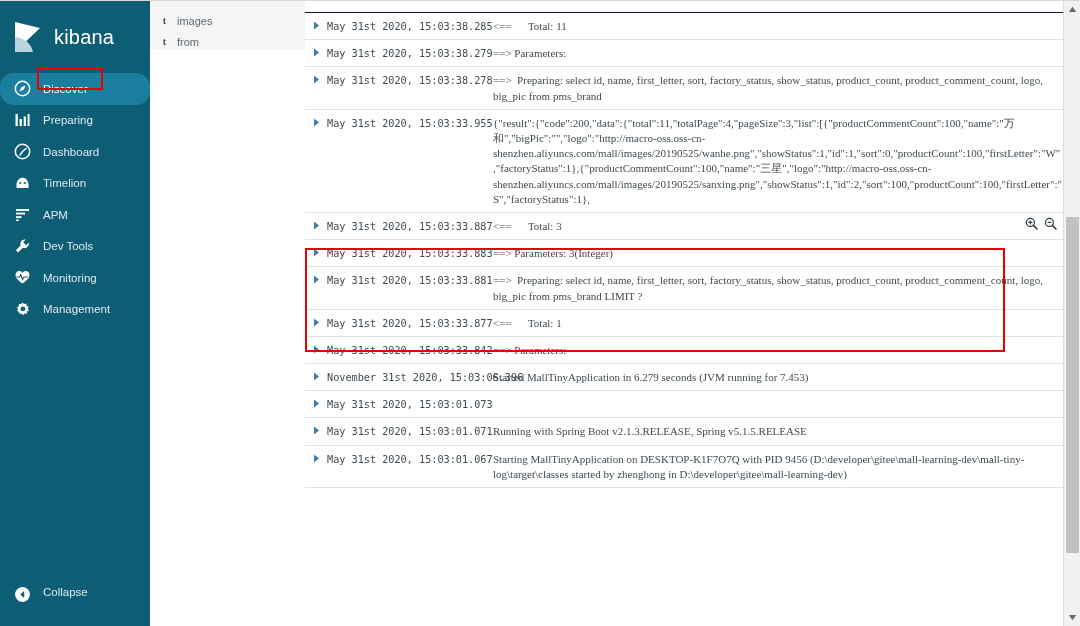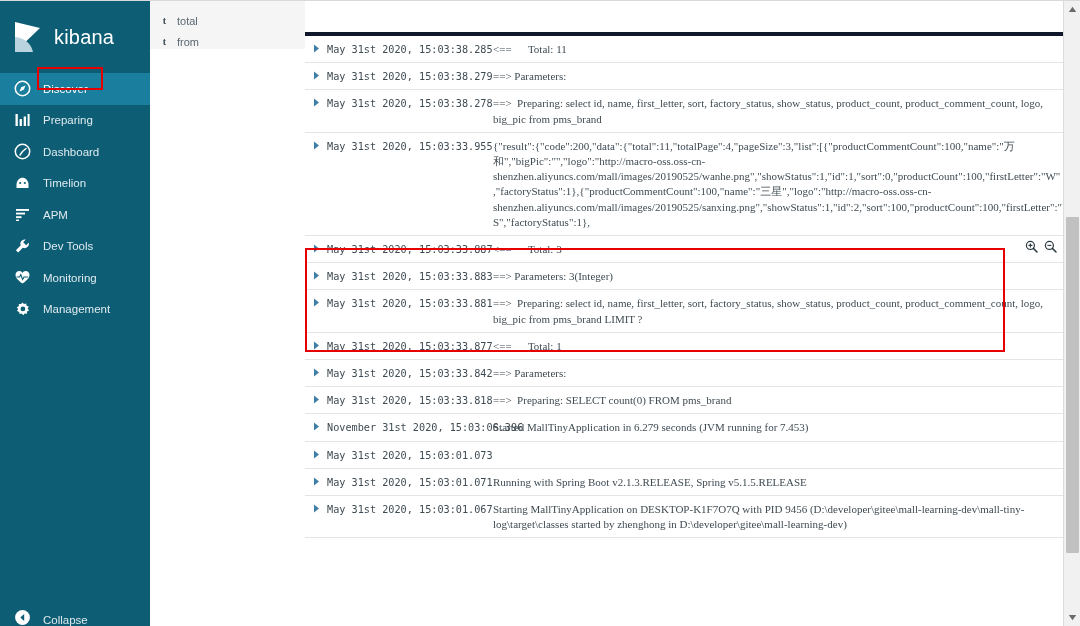--- a/index.html
+++ b/index.html
@@ -46,38 +46,39 @@
   .nav { display: flex; flex-direction: column; }
   .nav-item {
     height: 31.5px;
     display: flex; align-items: center;
     gap: 12px;
     padding-left: 14px;
     color: #dfeaee;
     font-size: 11.5px;
     position: relative;
     cursor: pointer;
+    border-radius: 14px;
   }
   .nav-item .ico {
     width: 17px; height: 17px;
     display: flex; align-items: center; justify-content: center;
     color: #ffffff;
     flex: 0 0 17px;
   }
   .nav-item .ico svg { display:block; }
   .nav-item.active {
     background: #1a7f9e;
     color: #ffffff;
   }
   .nav-label { white-space: nowrap; }
 
   .collapse-row {
     margin-top: auto;
     height: 40px;
-    display: flex; align-items: flex-end;
+    display: flex; align-items: flex-start;
     gap: 12px;
     padding-left: 14px;
     color: #dfeaee;
     font-size: 11.5px;
     cursor: pointer;
   }
   .collapse-row .ico { width:17px; height:17px; display:flex; align-items:center; justify-content:center; flex:0 0 17px;}
 
   
   .annot-discover {
@@ -136,21 +137,21 @@
     padding-top: 11px;
   }
   .doc-row {
     display: flex;
     align-items: flex-start;
     border-bottom: 1px solid #e4e4e4;
     padding: 5px 0 5px 0;
     position: relative;
     min-height: 21px;
   }
-  .doc-row:first-child { border-top: 4px solid #0f172a; margin-top: 20px; }
+  .doc-row:first-child { border-top: 1px solid #0f172a; }
   .caret {
     width: 22px;
     flex: 0 0 22px;
     display: flex; align-items: flex-start; justify-content: center;
     padding-top: 3px;
     cursor: pointer;
   }
   .caret svg { display: block; }
   .ts {
     flex: 0 0 166px;
@@ -331,21 +332,21 @@
       <span class="nav-label">Collapse</span>
     </div>
 
     <div class="annot-discover"></div>
   </div>
 
   <div class="fieldpanel">
     <div class="fieldpanel-inner">
       <div class="field-row">
         <span class="field-type">t</span>
-        <span class="field-name">total</span>
+        <span class="field-name">images</span>
       </div>
       <div class="field-row">
         <span class="field-type">t</span>
         <span class="field-name">from</span>
       </div>
     </div>
   </div>
 
   <div class="main">
     <div class="table-wrap" id="doc-table">
@@ -445,29 +446,20 @@
           </div>
           <div class="ts">May 31st 2020, 15:03:33.842</div>
           <div class="msg">==&gt; Parameters:</div>
         </div>
         <div class="doc-row">
           <div class="caret">
             <svg width="7" height="9" viewBox="0 0 7 9">
               <path d="M1,0.6 L6,4.5 L1,8.4 Z" fill="#3f7ea6"></path>
             </svg>
           </div>
-          <div class="ts">May 31st 2020, 15:03:33.818</div>
-          <div class="msg">==&gt;  Preparing: SELECT count(0) FROM pms_brand</div>
-        </div>
-        <div class="doc-row">
-          <div class="caret">
-            <svg width="7" height="9" viewBox="0 0 7 9">
-              <path d="M1,0.6 L6,4.5 L1,8.4 Z" fill="#3f7ea6"></path>
-            </svg>
-          </div>
           <div class="ts">November 31st 2020, 15:03:06.396</div>
           <div class="msg">Started MallTinyApplication in 6.279 seconds (JVM running for 7.453)</div>
         </div>
         <div class="doc-row">
           <div class="caret">
             <svg width="7" height="9" viewBox="0 0 7 9">
               <path d="M1,0.6 L6,4.5 L1,8.4 Z" fill="#3f7ea6"></path>
             </svg>
           </div>
           <div class="ts">May 31st 2020, 15:03:01.073</div>

